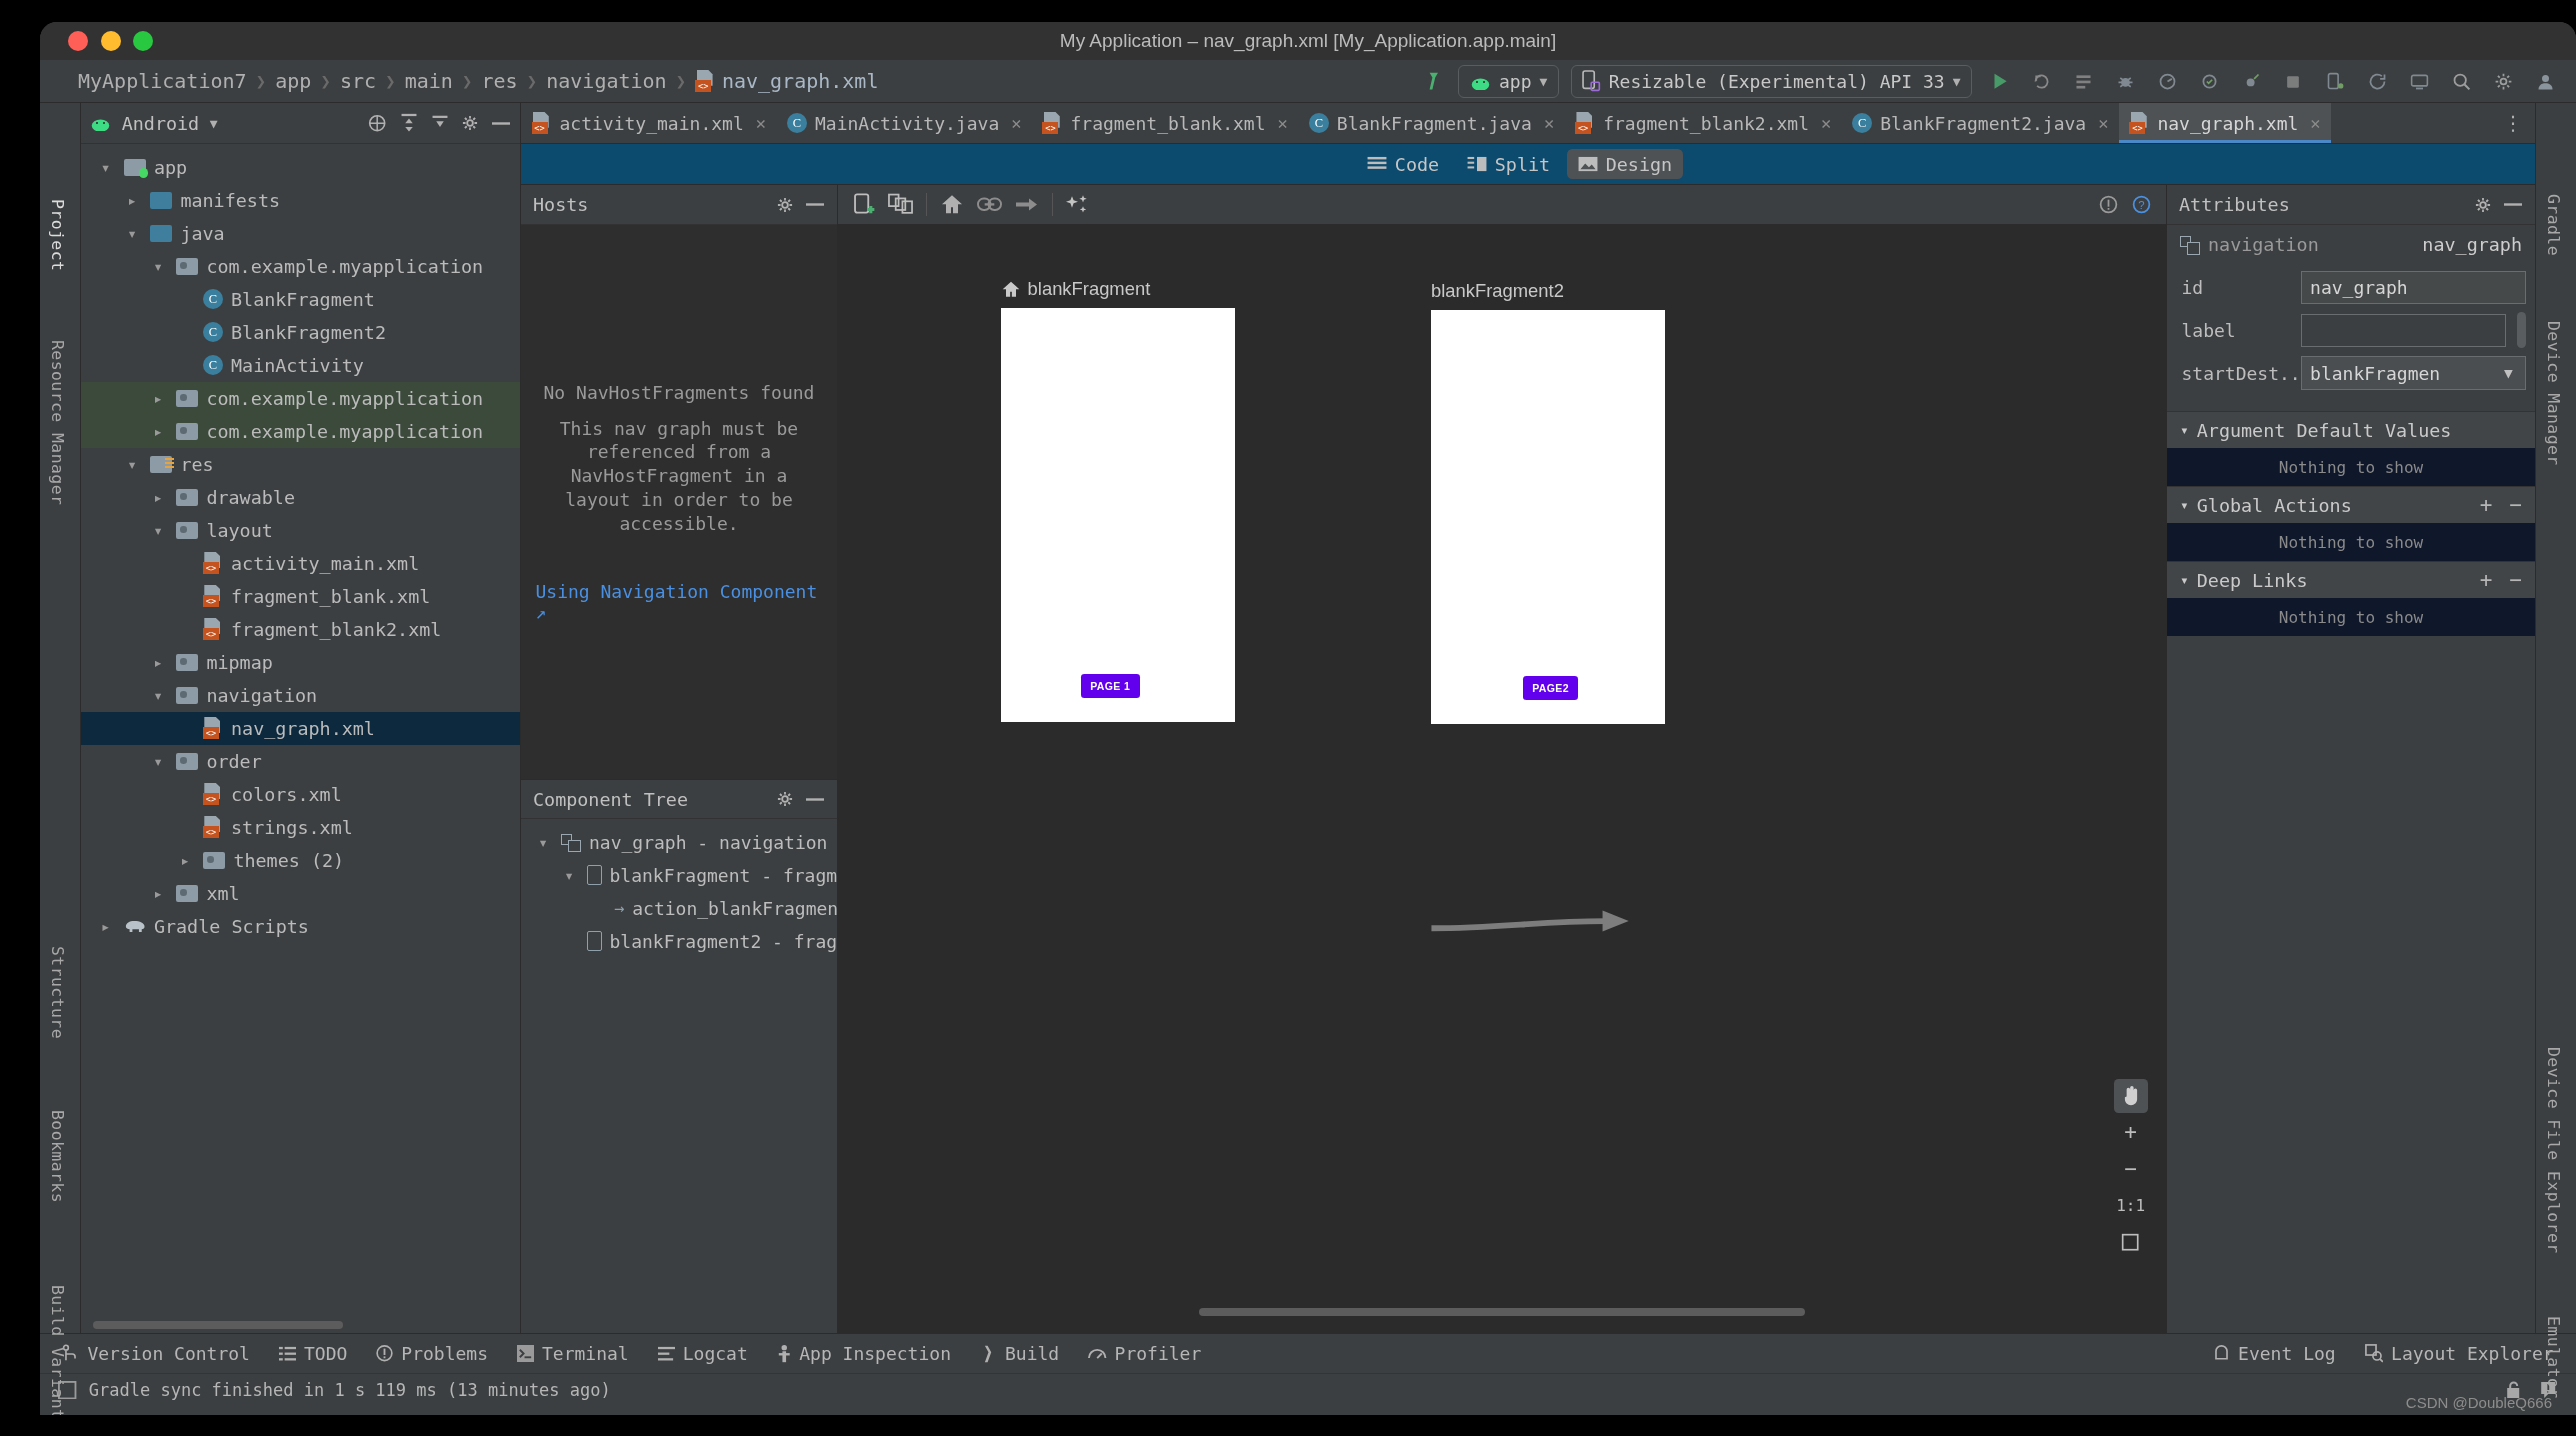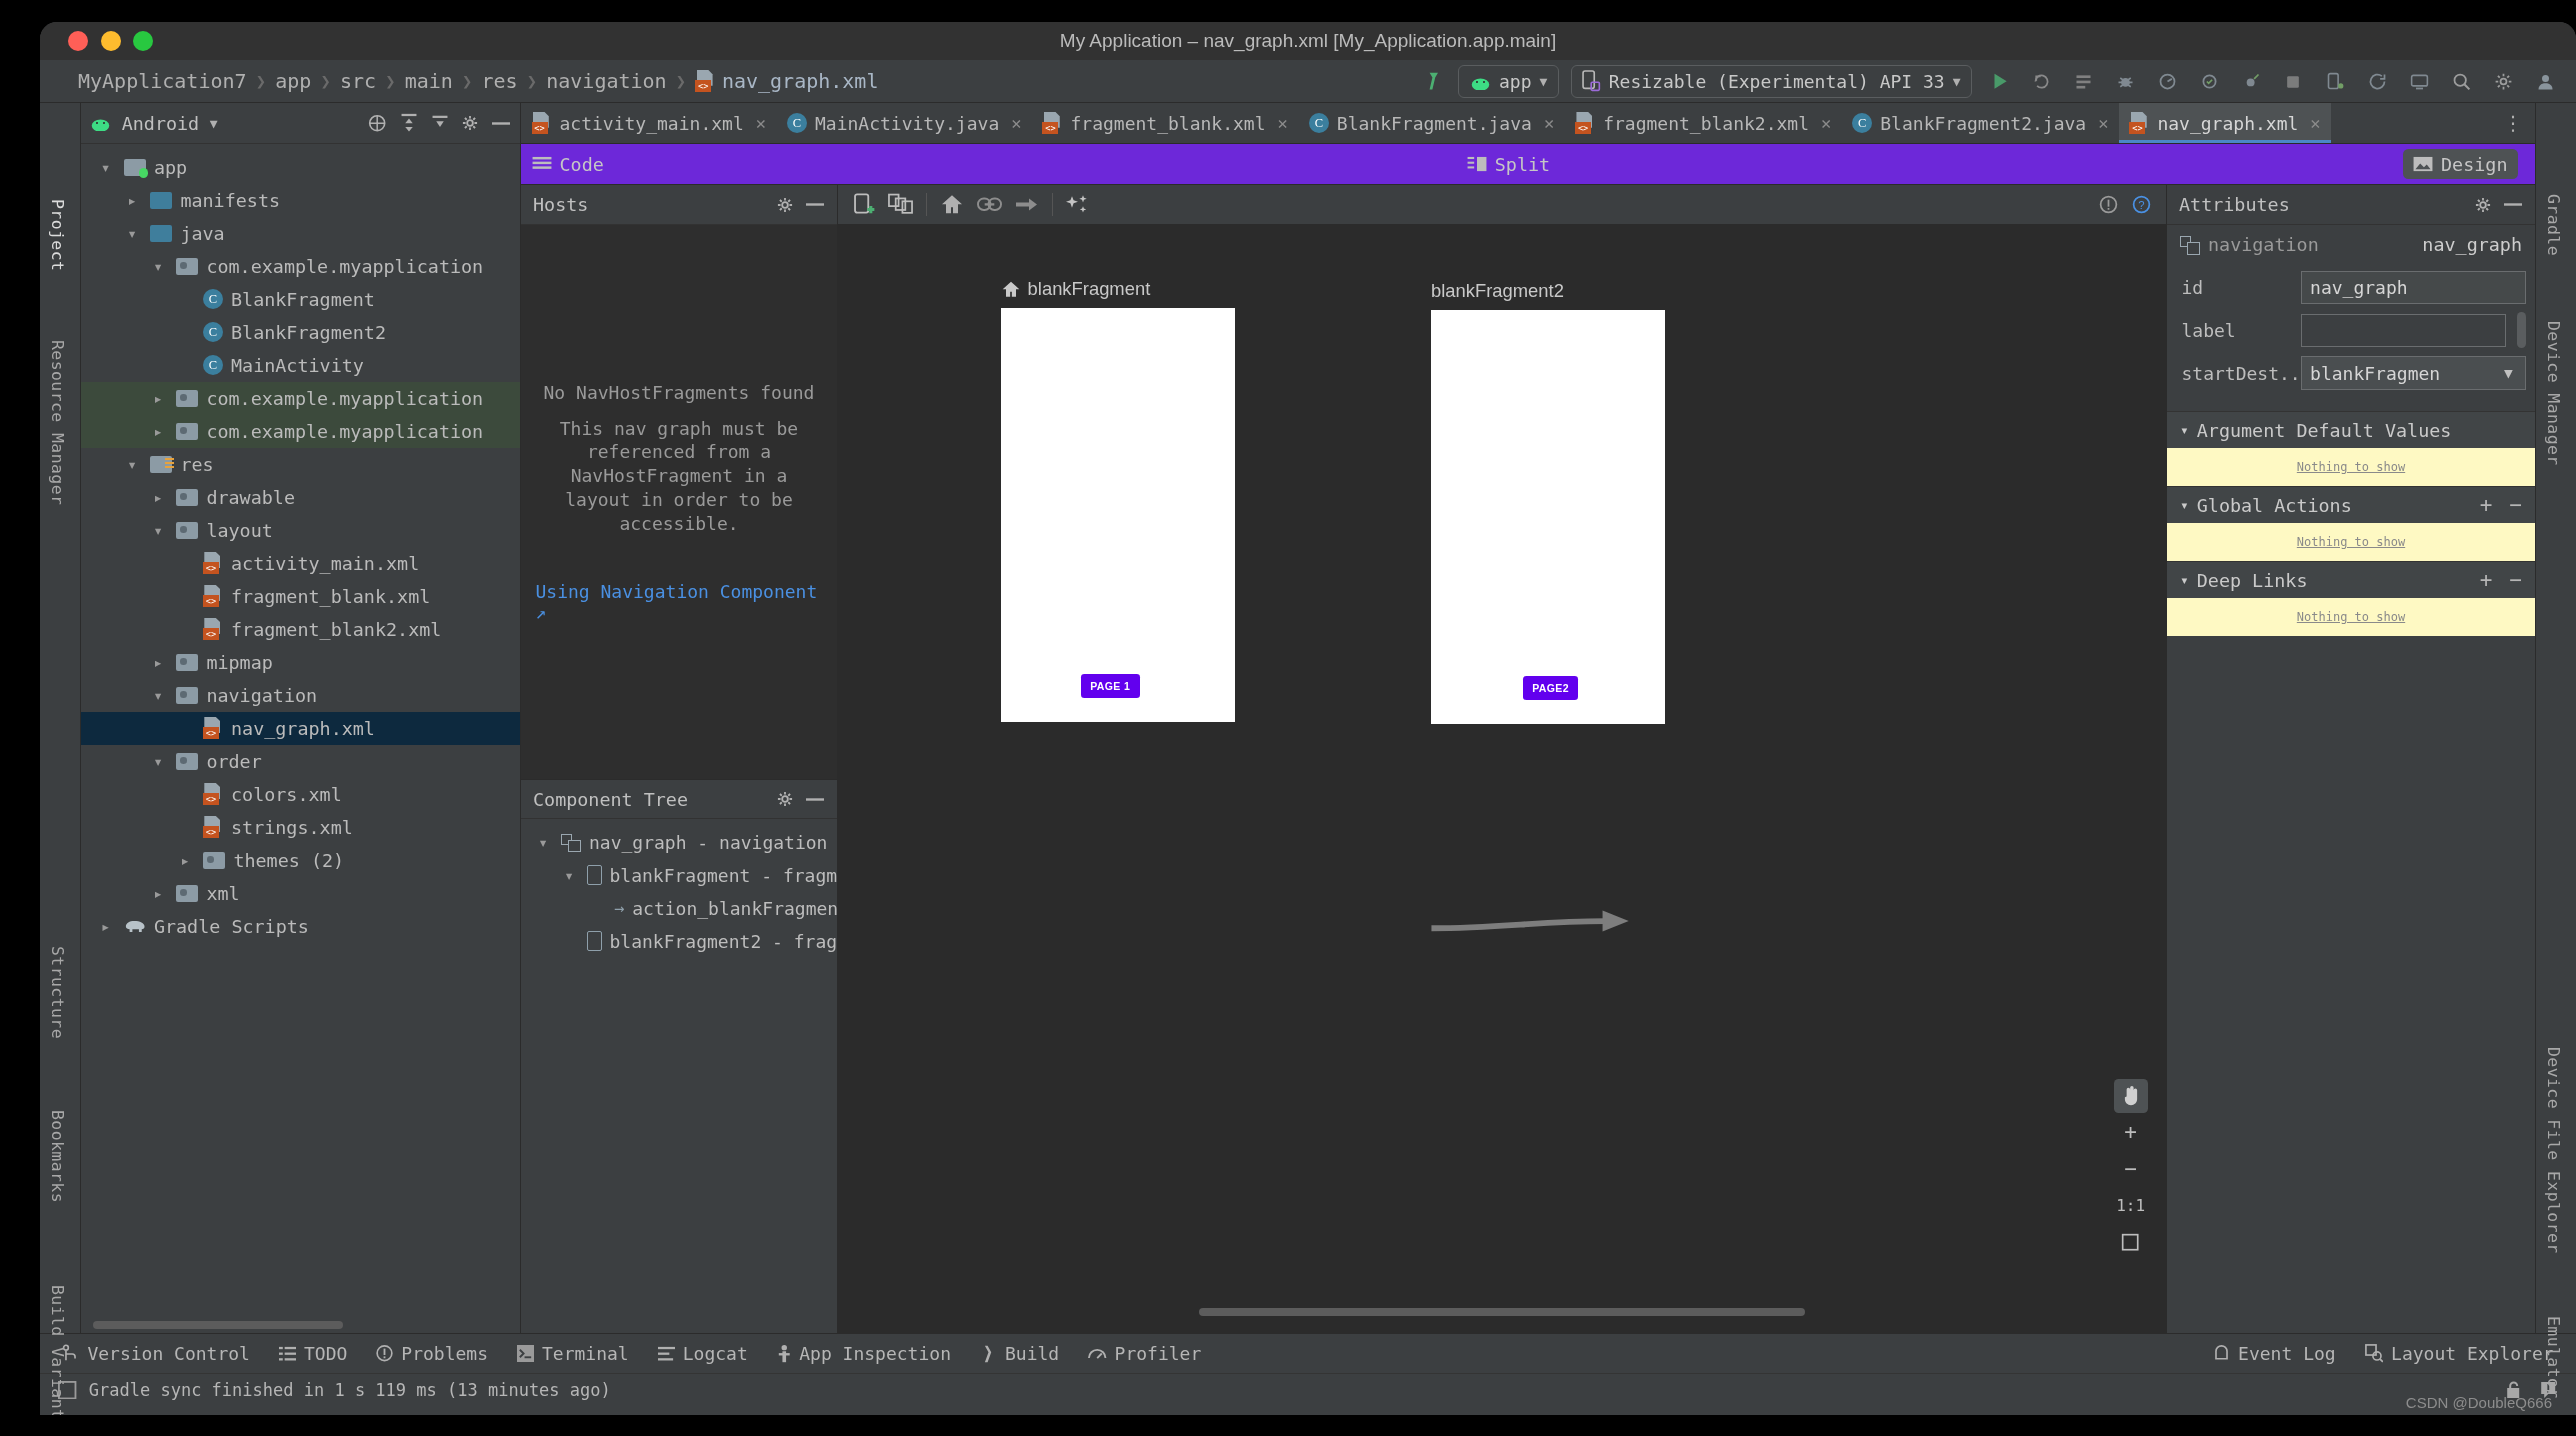--- a/index.html
+++ b/index.html
@@ -112,22 +112,22 @@
   }
   .etab.active { background: #4e5254; position: relative; color: #d6d6d6; }
   .etab.active::after {
     content: ""; position: absolute; left: 0; right: 0; bottom: 0;
     height: 3.3px; background: #4a88c7;
   }
   .etab .x { color: #8b8b8b; font-size: 17px; margin-left: 4px; }
   .tabs-more { margin-left: auto; display: flex; align-items: center; padding: 0 12px; color: #b0b0b0; font-size: 20px;}
 
   .mode-bar {
-    height: 41px; background: #6d28d9; display: flex; align-items: center;
-    justify-content: space-between; gap: 6.6px; padding-right: 17px;
+    height: 41px; background: #0c4a6e; display: flex; align-items: center;
+    justify-content: center; gap: 6.6px; padding-right: 17px;
     border-bottom: 0.7px solid #2b2b2b;
   }
   .mode {
     display: flex; align-items: center; gap: 8px; padding: 4.6px 10.5px;
     font-size: 18.4px; color: #c6c6c6; border-radius: 5.3px;
   }
   .mode.active { background: #4e5254; }
 
   .editorbody { flex: 1; display: flex; min-height: 0; }
 
@@ -206,21 +206,21 @@
                   background: #4a4e50; display: flex; align-items: center; justify-content: center;
                   color: #c0c0c0; font-size: 14.5px; }
   .scrollcap { width: 9.2px; height: 36px; background: #5a5d5f; border-radius: 4.6px; margin-left: 4px;}
 
   .sect-head {
     height: 37px; display: flex; align-items: center; gap: 8px; padding: 0 13px;
     font-size: 18.4px; color: #cacaca; background: #414547; border-top: 0.7px solid #333;
   }
   .sect-head .sp { margin-left: auto; display: flex; gap: 17px; color: #b6b6b6; font-size: 21px; }
   .sect-empty { height: 38px; display: flex; align-items: center; justify-content: center;
-                font-size: 12px; color: #8a8a8a; background: #fef9c3; text-decoration: underline; }
+                font-size: 16px; color: #8a8a8a; background: #0f172a; }
 
   
   .toolwin {
     height: 40px; background: #3c3f41; display: flex; align-items: center;
     gap: 29px; padding: 0 22.4px; border-top: 0.7px solid #2b2b2b; font-size: 18px; color: #b6b6b6;
   }
   .twitem { display: flex; align-items: center; gap: 8px; white-space: nowrap; }
   .toolwin .right { margin-left: auto; display: flex; gap: 29px; }
   .statusbar {
     height: 33px; background: #3c3f41; display: flex; align-items: center;

